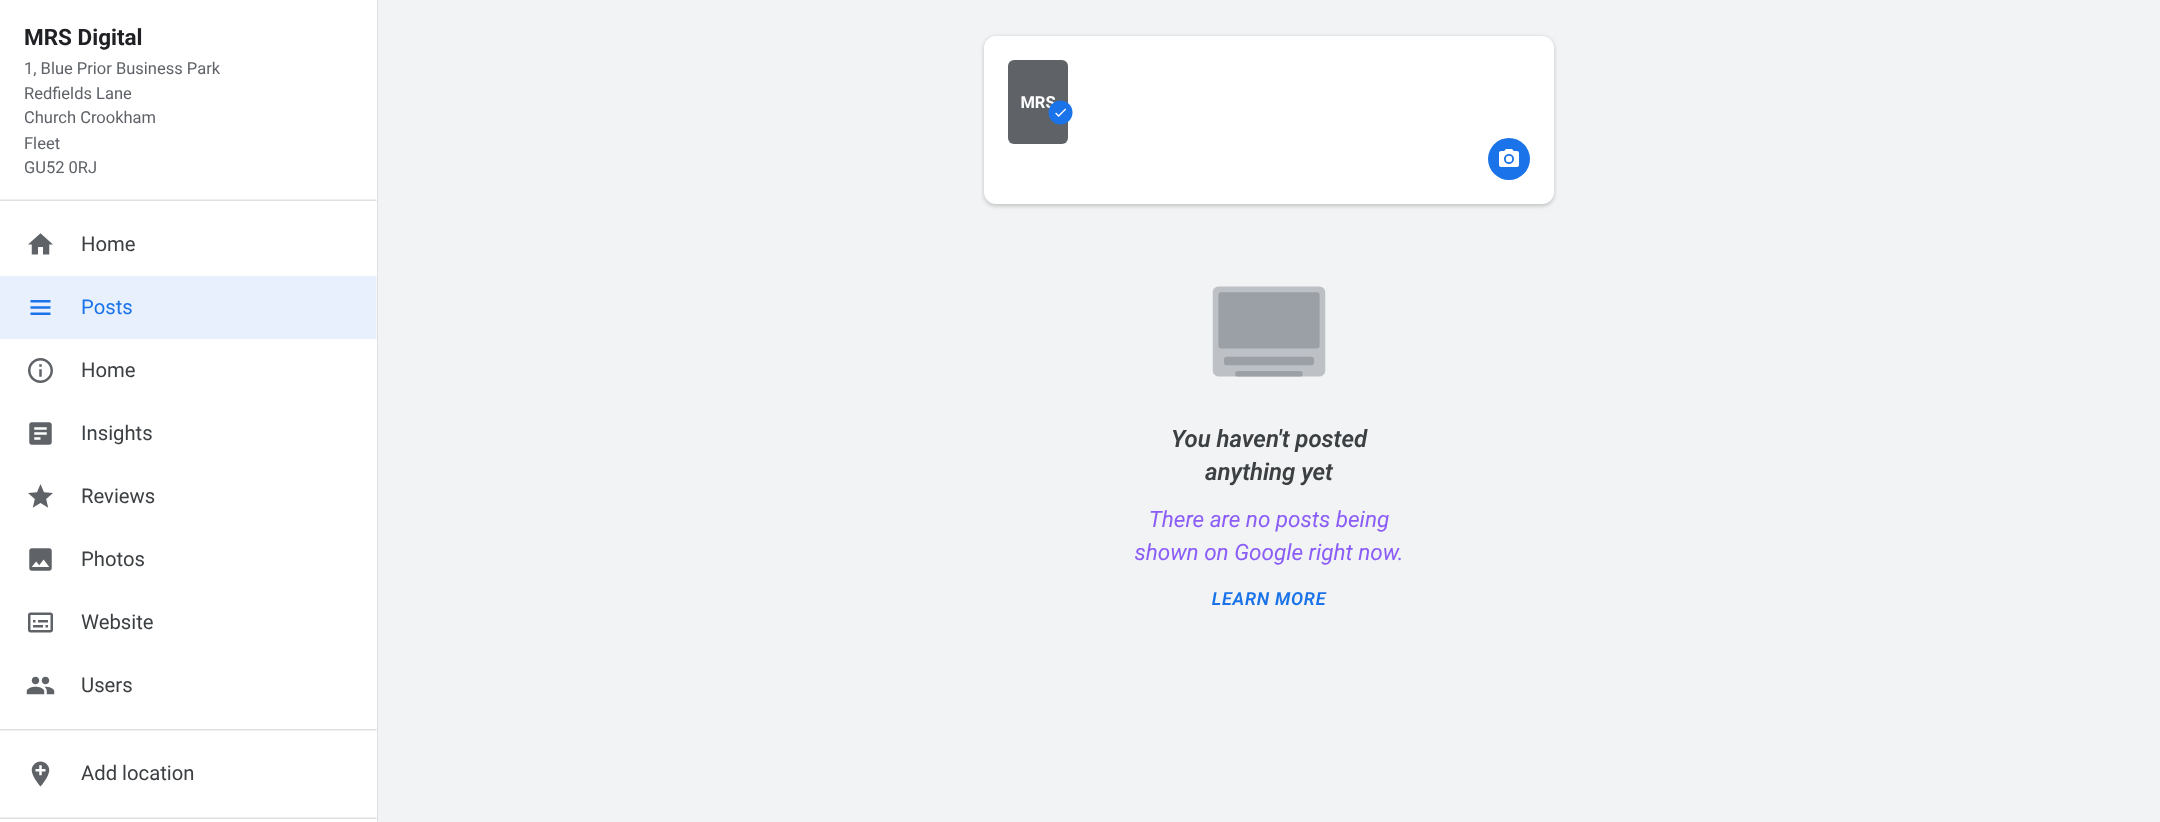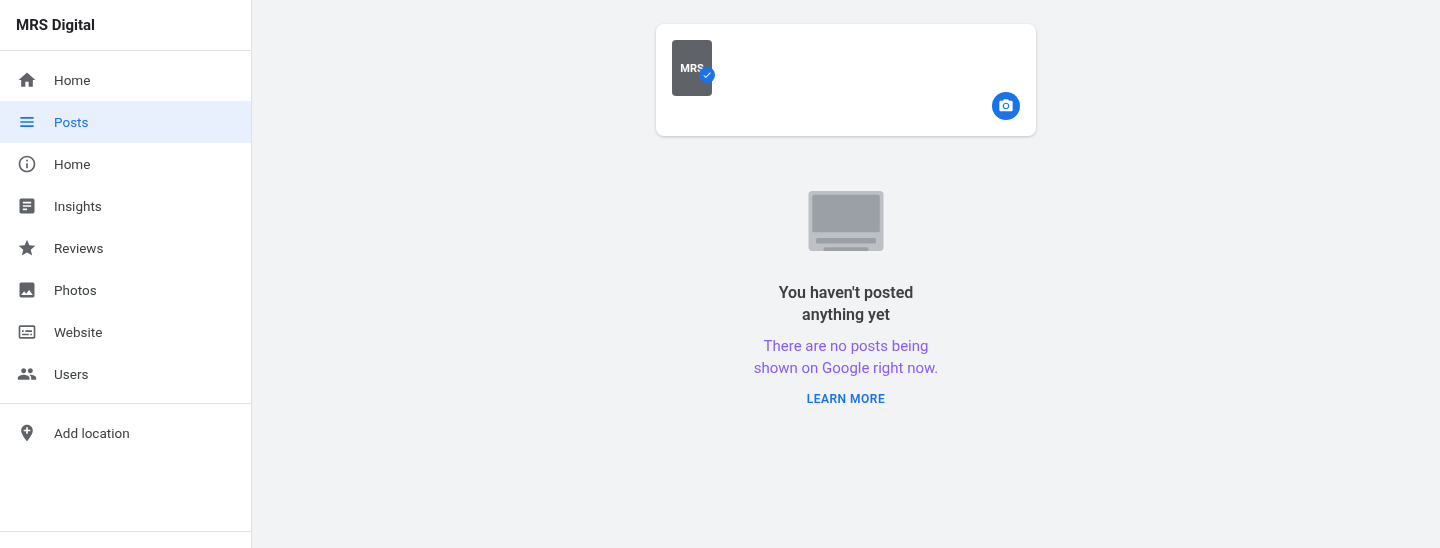--- a/index.html
+++ b/index.html
@@ -168,20 +168,21 @@
       color: #fff;
     }
 
     
     .empty-state {
       display: flex;
       flex-direction: column;
       align-items: center;
       text-align: center;
       margin-top: 16px;
+      font-style: italic;
     }
 
     .empty-icon {
       width: 90px;
       height: 90px;
       margin-bottom: 16px;
       color: #9aa0a6;
     }
 
     .empty-title {
@@ -208,20 +209,27 @@
       cursor: pointer;
       text-decoration: none;
     }
   </style>
 </head>
 <body>
 
 <div id="sidebar">
   <div class="business-info">
     <div class="business-name">MRS Digital</div>
+    <div class="business-address">
+      <span>1, Blue Prior Business Park</span><br>
+      <span>Redfields Lane</span><br>
+      <span>Church Crookham</span><br>
+      <span>Fleet</span><br>
+      <span>GU52 0RJ</span>
+    </div>
   </div>
 
   <div class="nav-section">
 
     <div class="nav-item">
       <span class="nav-icon">
         <svg width="20" height="20" viewBox="0 0 24 24" fill="currentColor">
             <path d="M10 20v-6h4v6h5v-8h3L12 3 2 12h3v8z"></path>
           </svg>
       </span>

